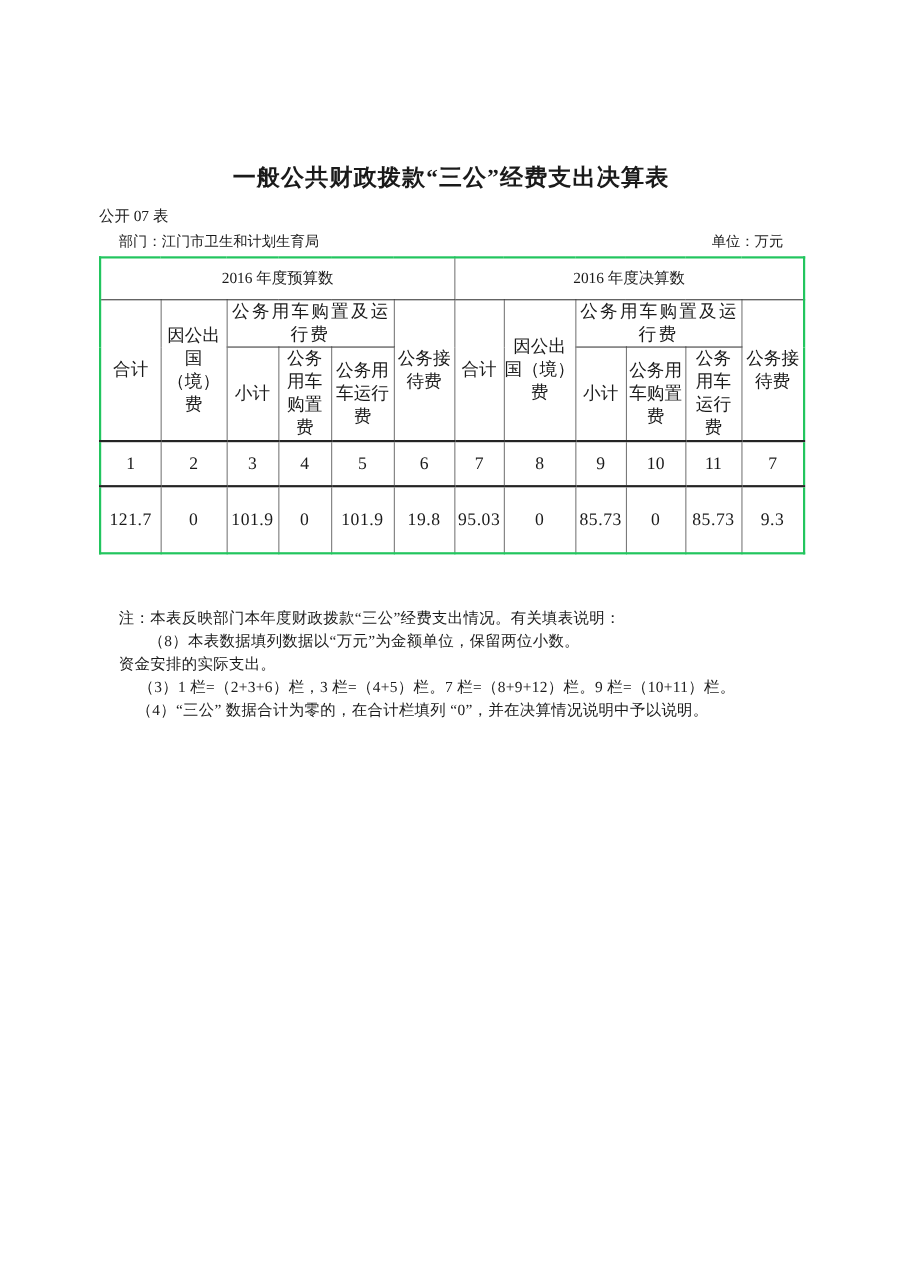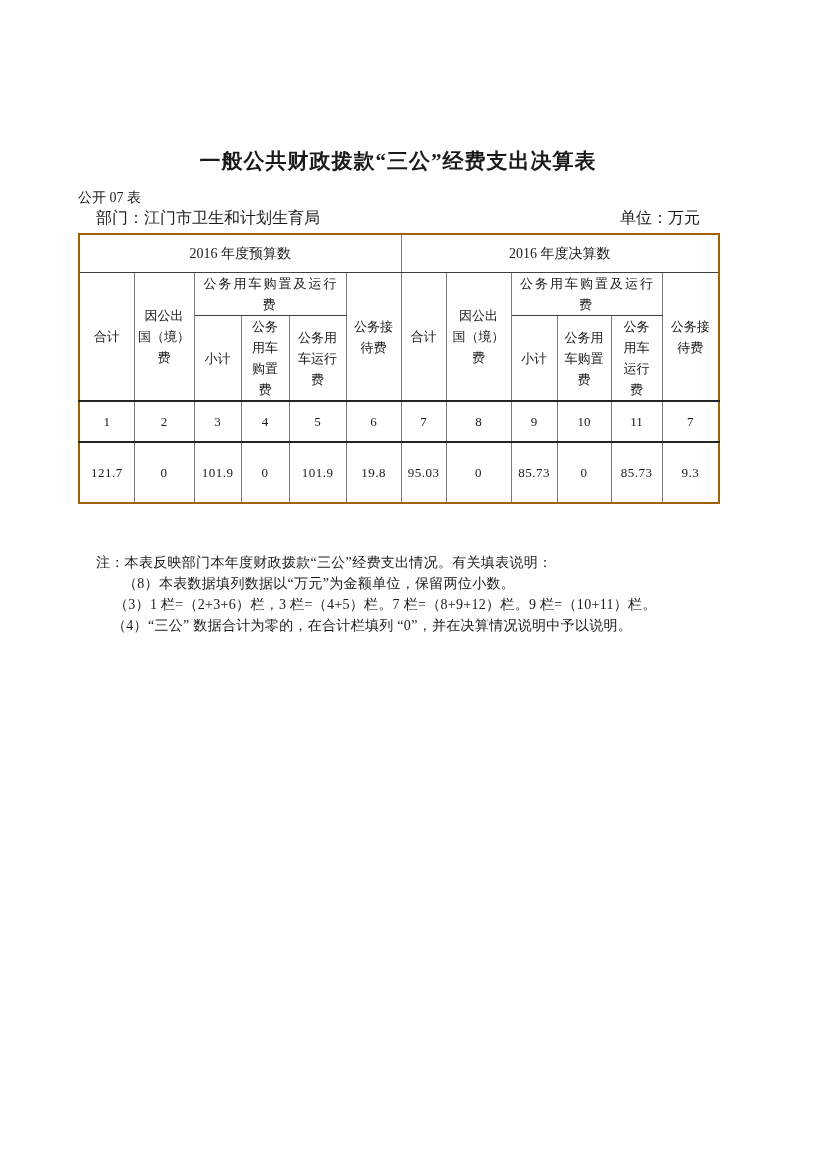--- a/index.html
+++ b/index.html
@@ -7,21 +7,21 @@
     position: relative;
     width: 827px;
     height: 1169px;
     background: #ffffff;
     font-family: "Liberation Serif", "DejaVu Serif", serif;
     color: #1a1a1a;
     overflow: hidden;
   }
   .content {
     position: absolute;
-    left: 78px;
+    left: 90px;
     top: 0;
     width: 640px;
   }
   .doc-title {
     margin: 146px 0 0 0;
     text-align: center;
     font-size: 21px;
     font-weight: bold;
     letter-spacing: 1px;
     line-height: 30px;
@@ -31,39 +31,38 @@
     padding-right: 20px;
     font-size: 14px;
     line-height: 19px;
   }
   .meta-row {
     display: flex;
     justify-content: space-between;
     margin-top: 3px;
     padding-left: 18px;
     padding-right: 18px;
-    font-size: 16px;
+    font-size: 13px;
     line-height: 19px;
-    font-family: Liberation Mono, monospace;
   }
   table.sg {
     margin-top: 4px;
     width: 640px;
     table-layout: fixed;
     border-collapse: collapse;
-    border: 2px solid #a16207;
+    border: 2px solid #22c55e;
   }
   table.sg td {
     border-top: 1px solid #3f3f3f;
     border-bottom: 1px solid #3f3f3f;
     border-left: 1px solid #7a7a7a;
     border-right: 1px solid #7a7a7a;
     text-align: center;
     vertical-align: middle;
-    font-size: 13px;
+    font-size: 16px;
     line-height: 21px;
     padding: 0;
     white-space: pre-line;
     overflow: hidden;
   }
   tr.sec td { height: 37px; font-size: 14px; }
   tr.grp td { height: 39px; }
   tr.sub td { height: 84px; }
   tr.nums td {
     height: 39px;
@@ -178,18 +177,19 @@
         <td>0</td>
         <td>85.73</td>
         <td>9.3</td>
       </tr>
     </tbody>
       </table>
 
     <div class="notes">
       <p class="n0">注：本表反映部门本年度财政拨款“三公”经费支出情况。有关填表说明：</p>
       <p class="n1">（8）本表数据填列数据以“万元”为金额单位，保留两位小数。</p>
+      <p class="n3">资金安排的实际支出。</p>
       <p class="n4">（3）1 栏=（2+3+6）栏，3 栏=（4+5）栏。7 栏=（8+9+12）栏。9 栏=（10+11）栏。</p>
       <p class="n5">（4）“三公” 数据合计为零的，在合计栏填列 “0”，并在决算情况说明中予以说明。</p>
     </div>
 
   </div>
 </div>
 
 </body></html>

